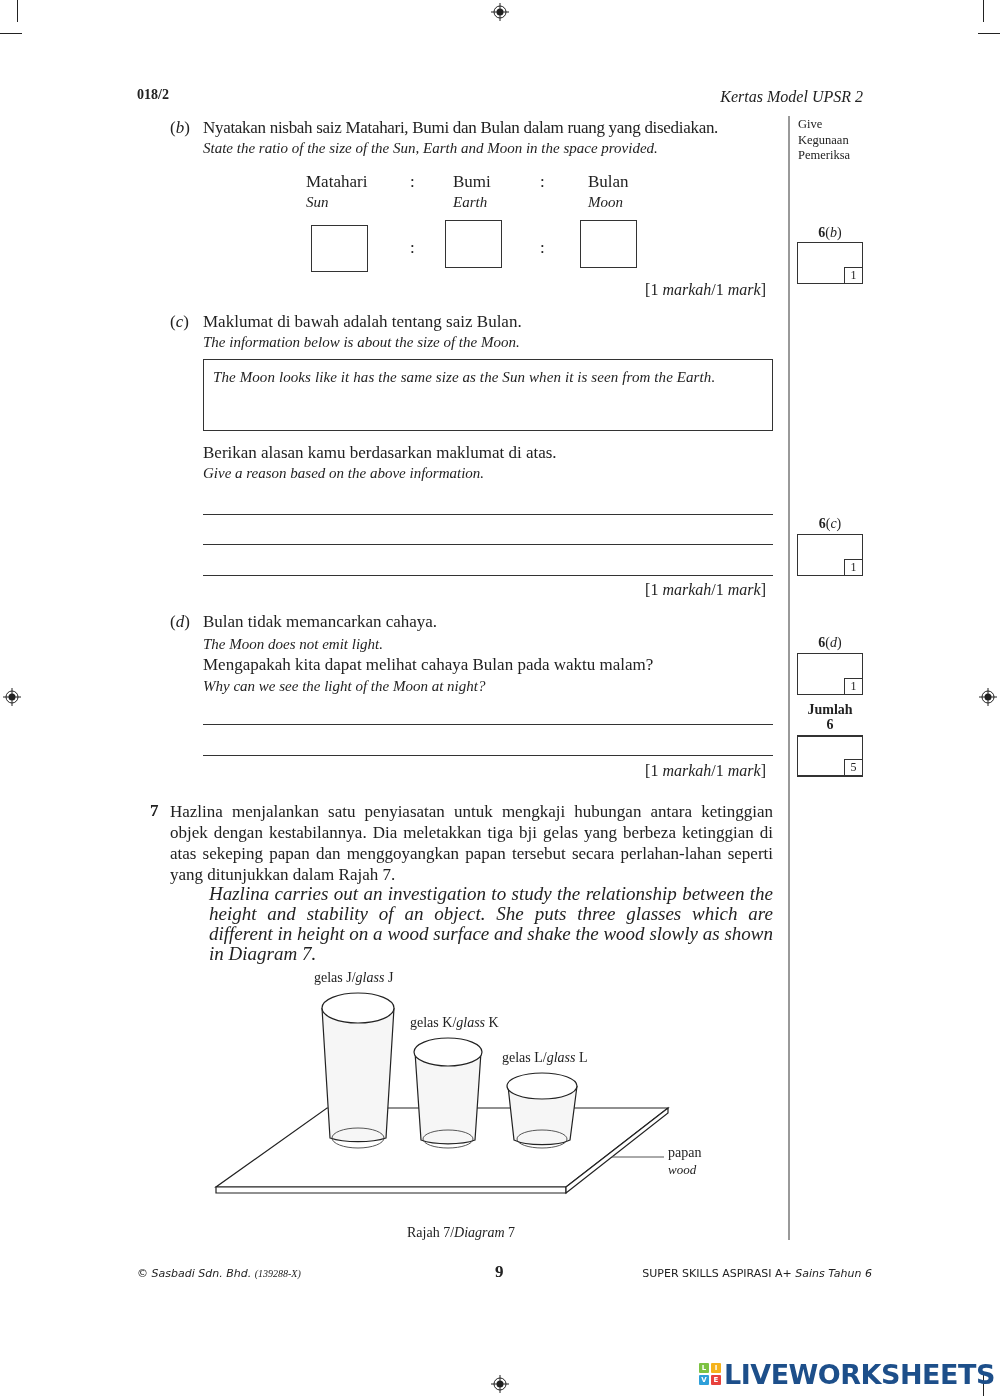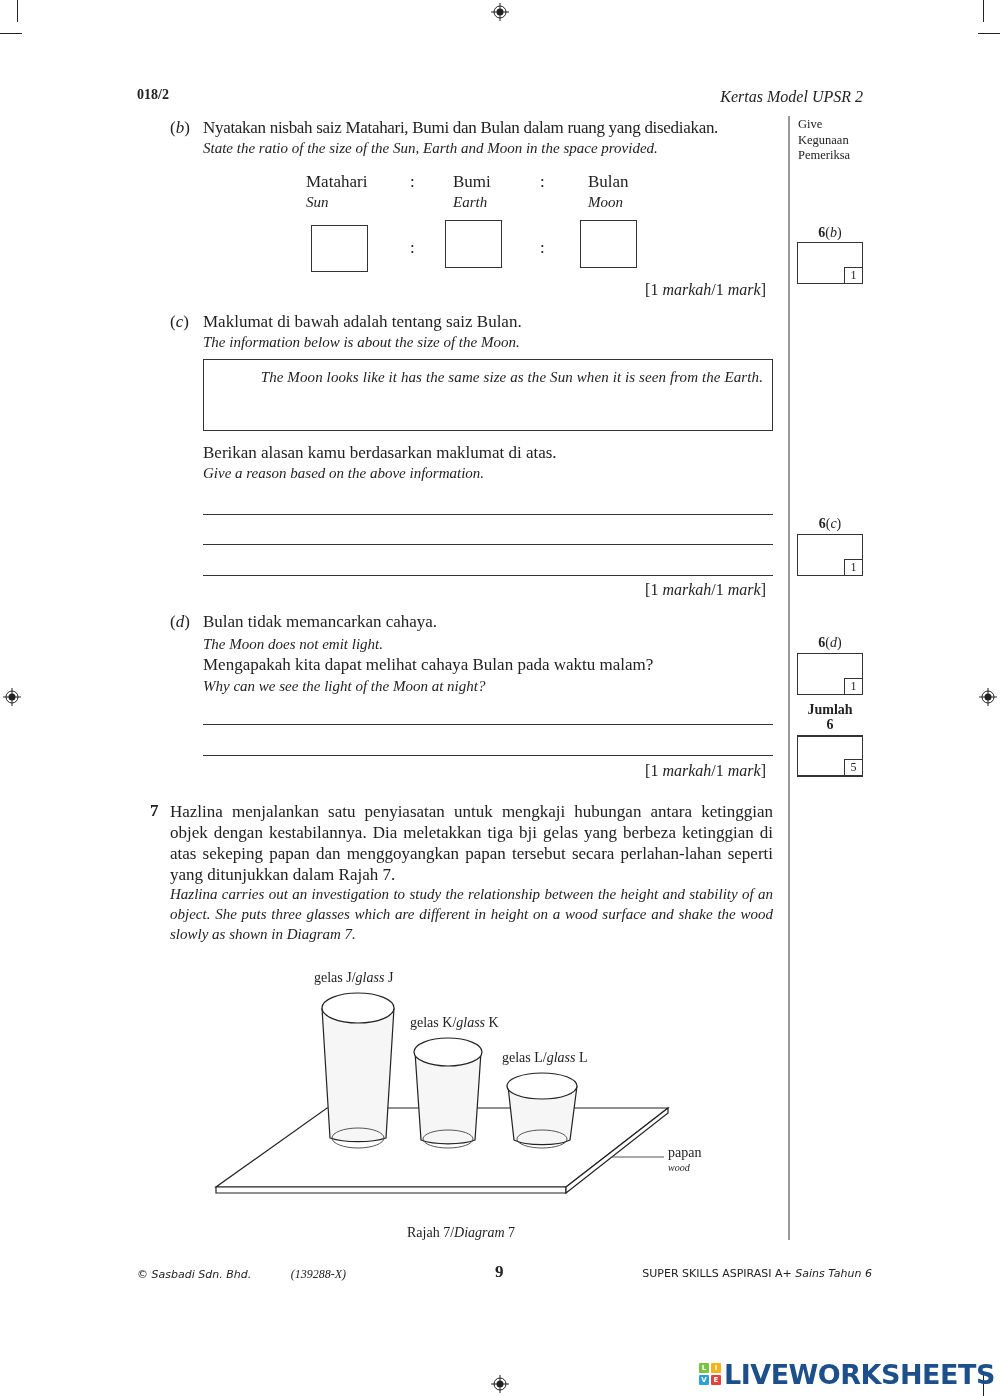--- a/index.html
+++ b/index.html
@@ -20,21 +20,21 @@
     .box { position: absolute; border: 1px solid #333; background: #fff; }
     .mark { font-size: 16px; right: 234px; }
     .infobox { left: 203px; top: 359px; width: 570px; height: 72px; border: 1px solid #333; padding: 7px 9px 0 9px; box-sizing: border-box; }
     .line { position: absolute; left: 203px; width: 570px; height: 1px; background: #333; }
     .exam-hdr { left: 798px; top: 117px; font-size: 12.5px; line-height: 15.5px; }
     .exam-lbl { font-size: 14px; font-weight: normal; text-align: center; width: 64px; left: 798px; }
     .exam-lbl b { font-weight: bold; }
     .scorebox { position: absolute; left: 797px; width: 64px; height: 40px; border: 1px solid #333; }
     .scorebox .max { position: absolute; right: -1px; bottom: -1px; width: 17px; height: 15px; border: 1px solid #333; font-size: 12px; text-align: center; line-height: 15px; }
     .q7 { left: 170px; top: 801px; width: 603px; font-size: 17px; line-height: 21px; text-align: justify; }
-    .q7 .sub { font-size: 15px; line-height: 20px; }
+    .q7 .sub { font-size: 19px; line-height: 20px; margin-left: 39px; }
     .q7num { left: 150px; top: 801px; font-size: 17px; font-weight: bold; }
     .diag-lbl { font-size: 14px; }
     .footer { font-family: "DejaVu Sans", "Liberation Sans", sans-serif; font-size: 11px; }
     .logo { left: 699px; top: 1360px; height: 28px; display: flex; align-items: center; }
     .logo-grid { display: grid; grid-template-columns: 10px 10px; grid-template-rows: 10px 10px; gap: 2px; margin-right: 3px; }
     .logo-grid span { display: block; font-family: "DejaVu Sans", sans-serif; font-size: 7px; font-weight: bold; color: #fff; text-align: center; line-height: 10px; border-radius: 1px; }
     .logo-text { font-family: "DejaVu Sans", "Liberation Sans", sans-serif; font-weight: bold; font-size: 27px; color: #1d4f8a; letter-spacing: -0.5px; }
   </style>
 </head>
 <body>
@@ -120,21 +120,21 @@
 <div class="abs ratio-lbl" style="left:540px;top:238px;">:</div>
 <div class="box" style="left:580px;top:220px;width:55px;height:46px;"></div>
 
 <div class="abs mark" style="top:281px;"><span>[1 </span><span class="it">markah</span><span>/1 </span><span class="it">mark</span><span>]</span></div>
 
 <div class="abs q-label" style="left:170px;top:312px;">(<span class="it">c</span>)</div>
 <div class="abs main" style="left:203px;top:312px;">Maklumat di bawah adalah tentang saiz Bulan.</div>
 <div class="abs sub" style="left:203px;top:332px;">The information below is about the size of the Moon.</div>
 
 <div class="abs infobox">
-  <div class="sub" style="letter-spacing:0.1px;text-align:right;">The Moon looks like it has the same size as the Sun when it is seen from the Earth.</div>
+  <div class="sub" style="letter-spacing:0.1px;">The Moon looks like it has the same size as the Sun when it is seen from the Earth.</div>
 </div>
 
 <div class="abs main" style="left:203px;top:443px;">Berikan alasan kamu berdasarkan maklumat di atas.</div>
 <div class="abs sub" style="left:203px;top:463px;">Give a reason based on the above information.</div>
 
 <div class="line" style="top:514px;"></div>
 <div class="line" style="top:544px;"></div>
 <div class="line" style="top:575px;"></div>
 
 <div class="abs mark" style="top:581px;"><span>[1 </span><span class="it">markah</span><span>/1 </span><span class="it">mark</span><span>]</span></div>
@@ -174,25 +174,25 @@
 
   <path d="M508,1086 L514,1140 A32,9 0 0 0 570,1140 L577,1086" fill="#f6f6f6" stroke="#222" stroke-width="1.2"></path>
   <ellipse cx="542" cy="1086" rx="35" ry="13" fill="#fff" stroke="#222" stroke-width="1.2"></ellipse>
   <ellipse cx="542" cy="1139" rx="25" ry="9" fill="none" stroke="#444" stroke-width="0.9"></ellipse>
 </svg>
 
 <div class="abs diag-lbl" style="left:314px;top:970px;"><span>gelas J/</span><span class="it">glass</span><span> J</span></div>
 <div class="abs diag-lbl" style="left:410px;top:1015px;"><span>gelas K/</span><span class="it">glass</span><span> K</span></div>
 <div class="abs diag-lbl" style="left:502px;top:1050px;"><span>gelas L/</span><span class="it">glass</span><span> L</span></div>
 <div class="abs diag-lbl" style="left:668px;top:1145px;">papan</div>
-<div class="abs diag-lbl it" style="left:668px;top:1162px;font-size:10px;">wood</div>
+<div class="abs diag-lbl it" style="left:668px;top:1162px;font-size:13px;">wood</div>
 
 <div class="abs diag-lbl" style="left:407px;top:1225px;"><span>Rajah 7/</span><span class="it">Diagram</span><span> 7</span></div>
 
-<div class="abs footer" style="left:137px;top:1267px;"><span class="it">© Sasbadi Sdn. Bhd.</span> <span style="font-family:'Liberation Serif',serif;font-size:12px;font-style:italic;margin-left:36px;">(139288-X)</span></div>
+<div class="abs footer" style="left:137px;top:1267px;"><span class="it">© Sasbadi Sdn. Bhd.</span> <span style="font-family:'Liberation Serif',serif;font-size:10px;font-style:italic;">(139288-X)</span></div>
 <div class="abs" style="left:495px;top:1262px;font-size:17px;font-weight:bold;">9</div>
 <div class="abs footer" style="right:128px;top:1267px;"><span>SUPER SKILLS ASPIRASI A+ </span><span class="it">Sains Tahun 6</span></div>
 
 <div class="abs logo">
   <div class="logo-grid">
     <span style="background:#7cc242;">L</span>
     <span style="background:#f5b21b;">I</span>
     <span style="background:#2e9fd9;">V</span>
     <span style="background:#e8413c;">E</span>
   </div>

